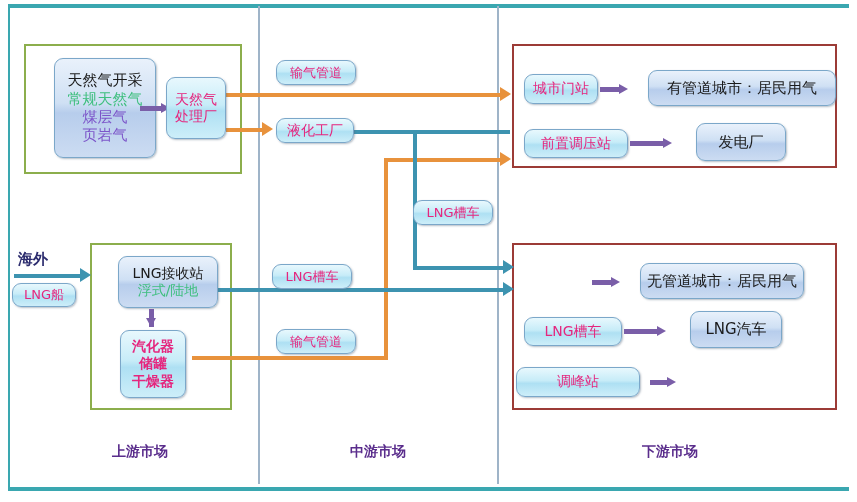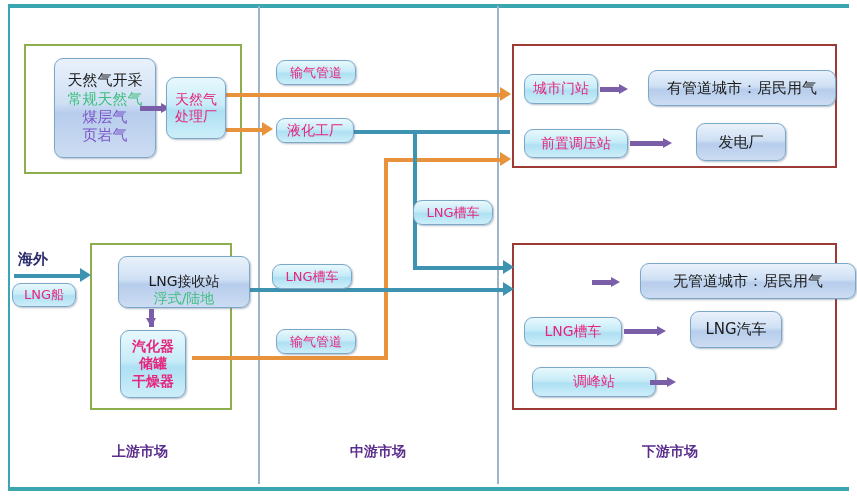--- a/index.html
+++ b/index.html
@@ -120,21 +120,21 @@
       <div class="head" style="left:21px;"></div>
   </div>
 
   <div class="node n-cyan" style="left:166px; top:77px; width:60px; height:62px; font-size:14px;">
     <div>
       <span class="t-magenta">天然气</span>
       <span class="t-magenta">处理厂</span>
     </div>
   </div>
 
-  <div class="node n-blue" style="left:98px; top:256px; width:132px; height:52px; font-size:14px;align-items:flex-end;">
+  <div class="node n-blue" style="left:98px; top:256px; width:100px; height:52px; font-size:14px;">
     <div>
       <span class="t-dark">LNG接收站</span>
       <span class="t-green">浮式/陆地</span>
     </div>
   </div>
 
   <div class="parrow down" style="left:146px; top:309px; height:18px;">
     <div class="shaft"></div>
       <div class="head"></div>
   </div>
@@ -177,36 +177,36 @@
       <div class="head" style="left:33px;"></div>
   </div>
   <div class="node n-blue" style="left:676px; top:123px; width:90px; height:38px; font-size:15px;">
     <span class="t-dark">发电厂</span>
   </div>
 
   <div class="parrow" style="left:592px; top:277px; width:28px;">
     <div class="shaft" style="width:19px;"></div>
       <div class="head" style="left:19px;"></div>
   </div>
-  <div class="node n-blue" style="left:620px; top:263px; width:216px; height:36px; font-size:15px;">
+  <div class="node n-blue" style="left:620px; top:263px; width:164px; height:36px; font-size:15px;">
     <span class="t-dark">无管道城市：居民用气</span>
   </div>
 
   <div class="node n-cyan" style="left:524px; top:317px; width:98px; height:29px; font-size:14px;">
     <span class="t-magenta">LNG槽车</span>
   </div>
   <div class="parrow" style="left:624px; top:326px; width:42px;">
     <div class="shaft" style="width:33px;"></div>
       <div class="head" style="left:33px;"></div>
   </div>
   <div class="node n-blue" style="left:670px; top:311px; width:92px; height:37px; font-size:15px;">
     <span class="t-dark">LNG汽车</span>
   </div>
 
-  <div class="node n-cyan" style="left:532px; top:367px; width:124px; height:30px; font-size:14px;">
+  <div class="node n-cyan" style="left:516px; top:367px; width:124px; height:30px; font-size:14px;">
     <span class="t-magenta">调峰站</span>
   </div>
   <div class="parrow" style="left:650px; top:377px; width:26px;">
     <div class="shaft" style="width:17px;"></div>
       <div class="head" style="left:17px;"></div>
   </div>
 
   <div class="foot" style="left:60px;  top:443px; width:160px;">上游市场</div>
   <div class="foot" style="left:298px; top:443px; width:160px;">中游市场</div>
   <div class="foot" style="left:590px; top:443px; width:160px;">下游市场</div>

